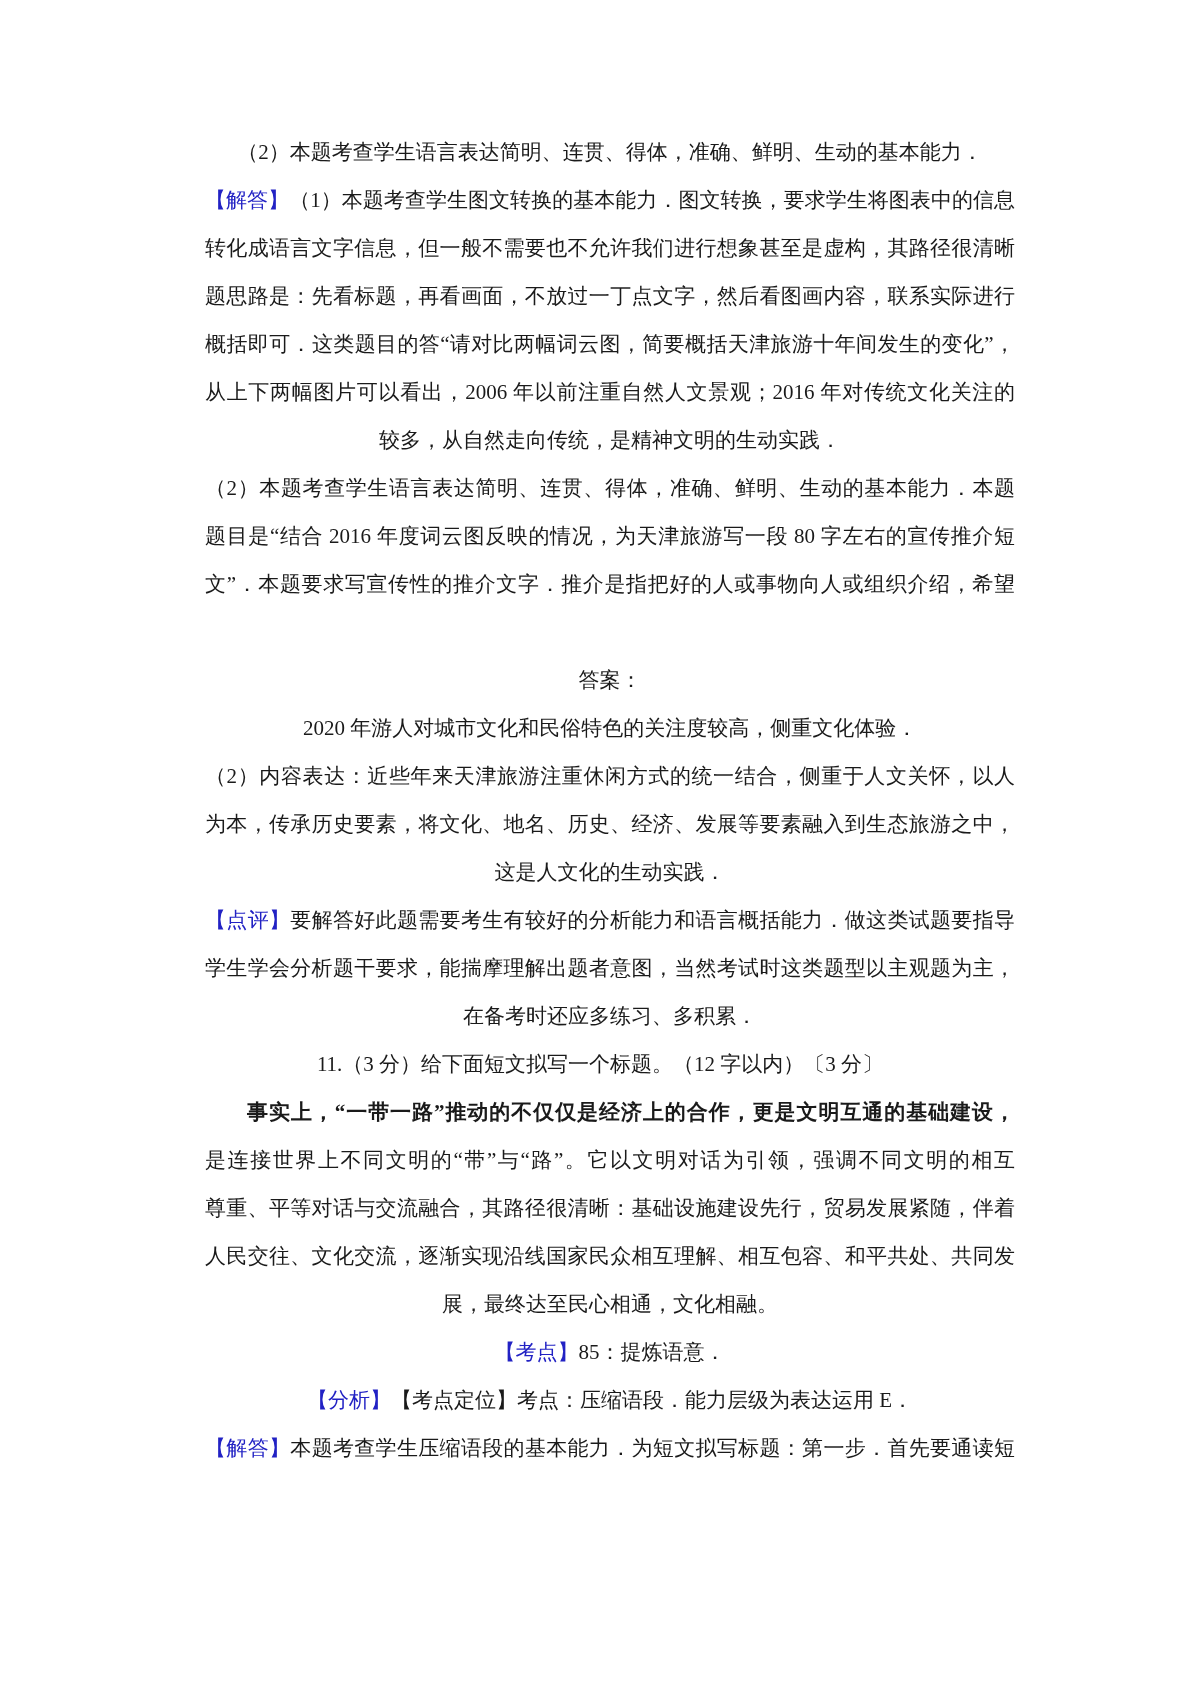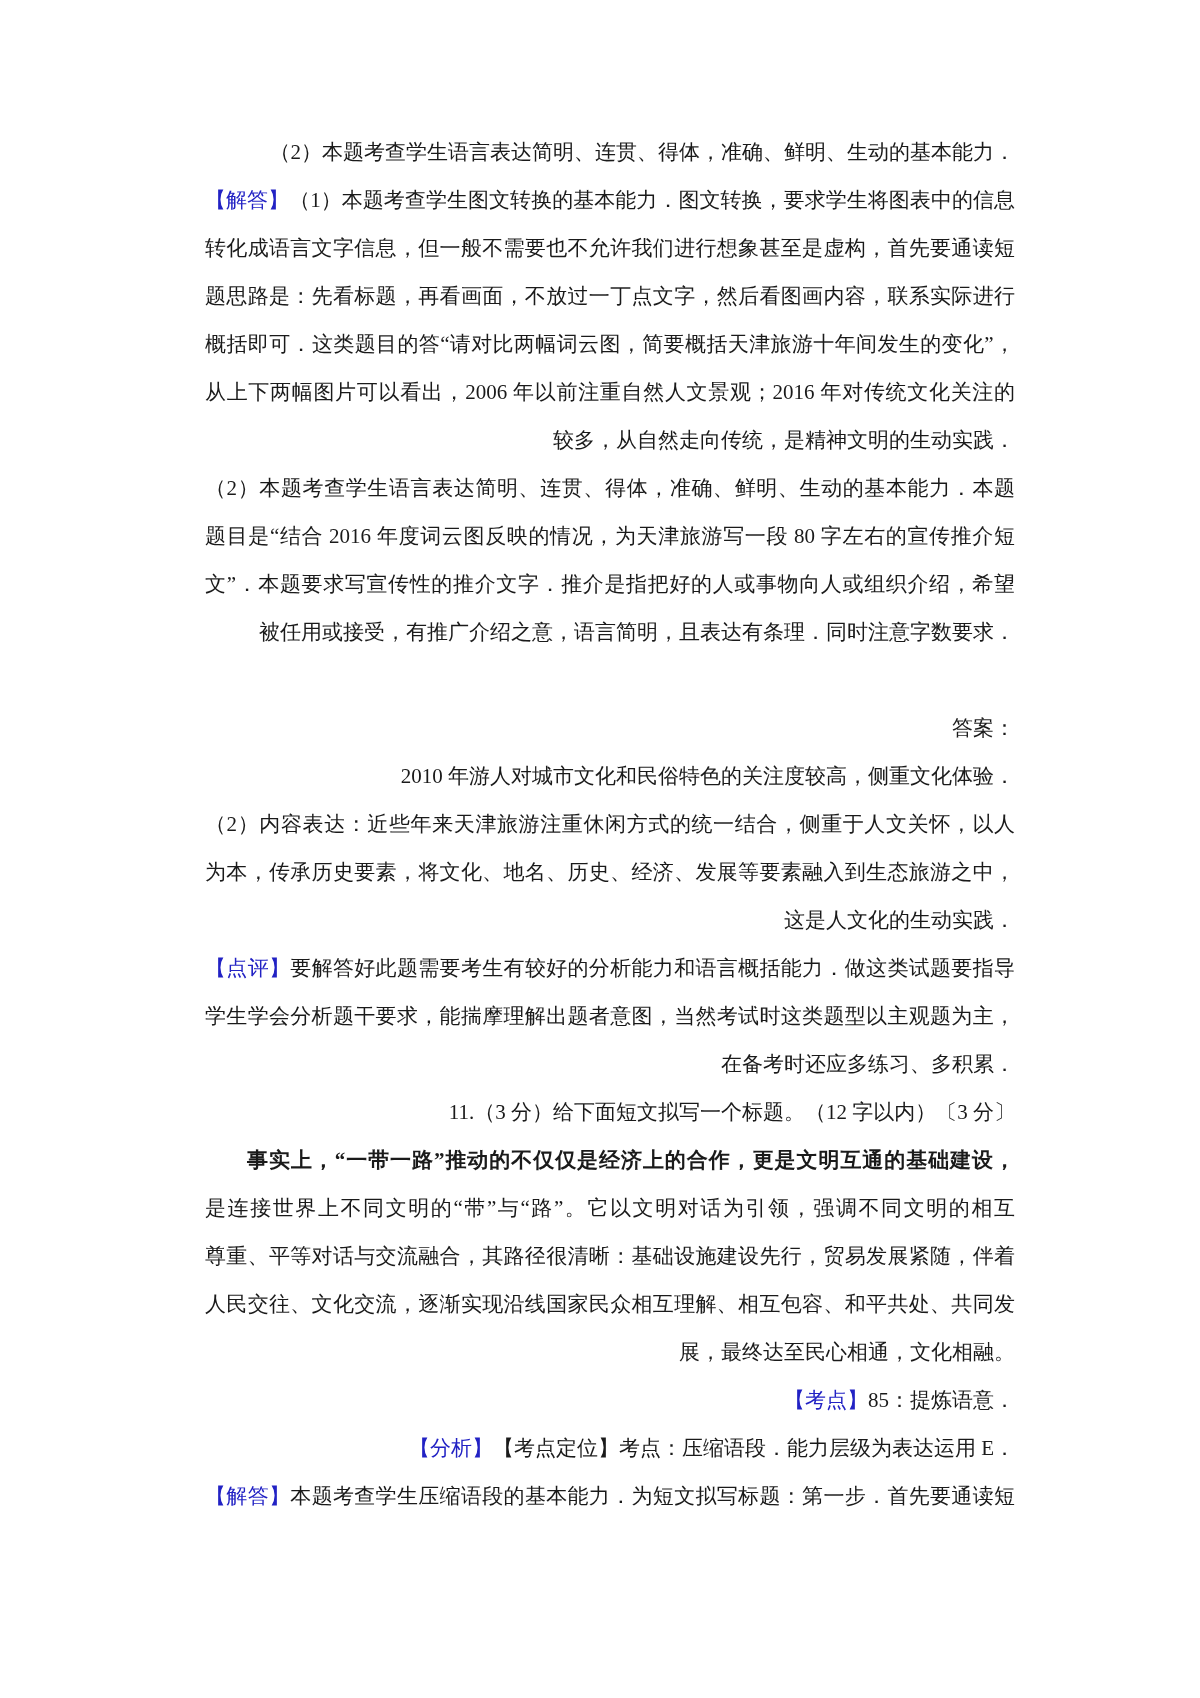--- a/index.html
+++ b/index.html
@@ -16,21 +16,21 @@
     left: 205px;
     top: 128px;
     width: 810px;
     font-size: 21px;
     color: #1a1a1a;
     letter-spacing: 0;
   }
   .ln {
     height: 48px;
     line-height: 48px;
-    text-align: right;
+    text-align: center;
     white-space: normal;
     overflow: visible;
   }
   
   .jf {
     text-align: justify;
     text-align-last: justify;
   }
   
   .lab { color: var(--label-color, #2222c4); margin-top: 16px; }
@@ -42,44 +42,43 @@
 </style>
 </head>
 <body style="background: rgb(255, 255, 255);">
 
 <div class="page" style="color: rgb(26, 26, 26);">
 
   <div class="ln"><span class="lab"></span><span>（2）本题考查学生语言表达简明、连贯、得体，准确、鲜明、生动的基本能力．</span></div>
 
   <div class="ln jf"><span class="lab">【解答】</span><span>（1）本题考查学生图文转换的基本能力．图文转换，要求学生将图表中的信息</span></div>
 
-  <div class="ln jf"><span class="lab"></span><span>转化成语言文字信息，但一般不需要也不允许我们进行想象甚至是虚构，首先要通读短</span></div>
+  <div class="ln jf"><span class="lab"></span><span>转化成语言文字信息，但一般不需要也不允许我们进行想象甚至是虚构，其路径很清晰</span></div>
 
   <div class="ln jf"><span class="lab"></span><span>题思路是：先看标题，再看画面，不放过一丁点文字，然后看图画内容，联系实际进行</span></div>
 
   <div class="ln jf"><span class="lab"></span><span>概括即可．这类题目的答“请对比两幅词云图，简要概括天津旅游十年间发生的变化”，</span></div>
 
   <div class="ln jf"><span class="lab"></span><span>从上下两幅图片可以看出，2006 年以前注重自然人文景观；2016 年对传统文化关注的</span></div>
 
   <div class="ln"><span class="lab"></span><span>较多，从自然走向传统，是精神文明的生动实践．</span></div>
 
   <div class="ln jf"><span class="lab"></span><span>（2）本题考查学生语言表达简明、连贯、得体，准确、鲜明、生动的基本能力．本题</span></div>
 
   <div class="ln jf"><span class="lab"></span><span>题目是“结合 2016 年度词云图反映的情况，为天津旅游写一段 80 字左右的宣传推介短</span></div>
 
   <div class="ln jf"><span class="lab"></span><span>文”．本题要求写宣传性的推介文字．推介是指把好的人或事物向人或组织介绍，希望</span></div>
 
-  <div class="ln"><span class="lab"></span><span>被任用或接受，有推广介绍之意，语言简明，且表达有条理．同时注意字数要求．</span></div>
 
   <div class="ln spacer"><span></span></div>
 
   <div class="ln"><span class="lab"></span><span>答案：</span></div>
 
 
-  <div class="ln"><span class="lab"></span><span>2010 年游人对城市文化和民俗特色的关注度较高，侧重文化体验．</span></div>
+  <div class="ln"><span class="lab"></span><span>2020 年游人对城市文化和民俗特色的关注度较高，侧重文化体验．</span></div>
 
   <div class="ln jf"><span class="lab"></span><span>（2）内容表达：近些年来天津旅游注重休闲方式的统一结合，侧重于人文关怀，以人</span></div>
 
   <div class="ln jf"><span class="lab"></span><span>为本，传承历史要素，将文化、地名、历史、经济、发展等要素融入到生态旅游之中，</span></div>
 
   <div class="ln"><span class="lab"></span><span>这是人文化的生动实践．</span></div>
 
   <div class="ln jf"><span class="lab">【点评】</span><span>要解答好此题需要考生有较好的分析能力和语言概括能力．做这类试题要指导</span></div>
 
   <div class="ln jf"><span class="lab"></span><span>学生学会分析题干要求，能揣摩理解出题者意图，当然考试时这类题型以主观题为主，</span></div>

